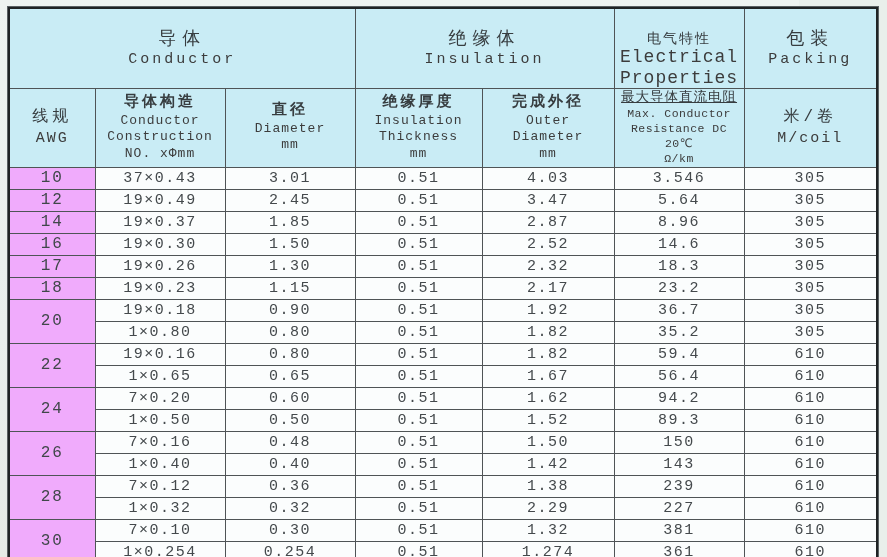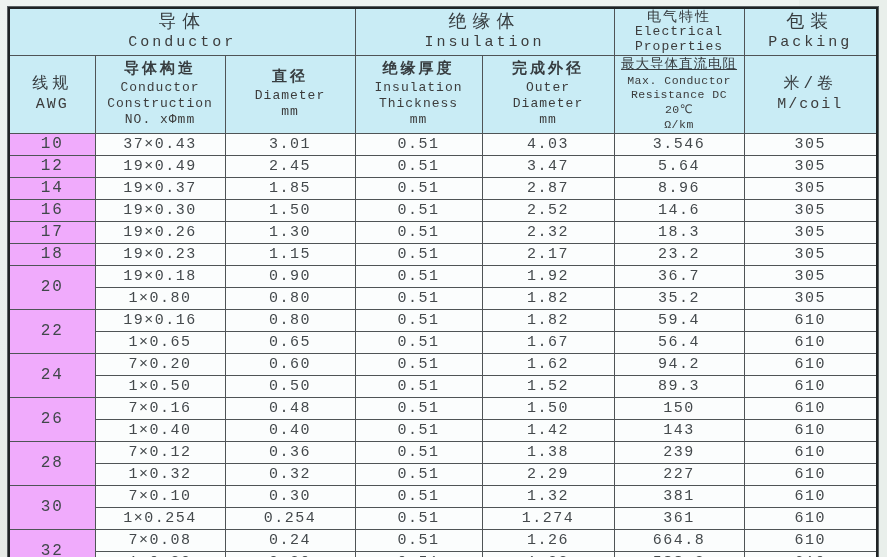--- a/index.html
+++ b/index.html
@@ -40,22 +40,22 @@
   col.c-coil{width:133px;}
   tr.group-row{height:45px;}
   tr.colhead-row{height:76px;}
   thead th{background:#c9ecf5;}
   td.awg-cell{background:#cdeff7;font-size:16px;letter-spacing:2px;color:#40474a;}
   tbody td{background:#fbfdfd;font-size:15px;letter-spacing:1.5px;color:#44494c;height:21px;line-height:21px;white-space:nowrap;}
   tbody td.awg-cell{background:#f0abfc;}
   .lines div{line-height:1.25;}
   th.g-main .lines div:first-child{font-size:18px;letter-spacing:6px;color:#373d40;}
   th.g-main .lines div:nth-child(2){font-size:15px;letter-spacing:3px;}
-  th.g-small .lines div:first-child{font-size:14px;letter-spacing:2px;color:#373d40;}
-  th.g-small .lines div{font-size:13px;letter-spacing:1px;line-height:1.15;}
+  th.g-small .lines div:first-child{font-size:14px;letter-spacing:2px;color:#373d40;margin-top:22px;}
+  th.g-small .lines div{font-size:18px;letter-spacing:1px;line-height:1.15;}
   th.c-head .lines div:first-child{font-size:15px;letter-spacing:3px;color:#373d40;font-weight:bold;}
   th.c-head .lines div{font-size:13px;letter-spacing:1px;line-height:1.25;}
   th.c-head-sm .lines div:first-child{font-size:13.5px;letter-spacing:1px;color:#373d40;text-decoration:underline;}
   th.c-head-sm .lines div{font-size:11.5px;letter-spacing:0.5px;line-height:1.3;}
   th.c-head-big .lines div:first-child{font-size:16px;letter-spacing:4px;color:#373d40;text-align:center;}
   th.c-head-big .lines div{font-size:15px;letter-spacing:2px;line-height:1.35;}
 </style>
 </head>
 <body>
 

